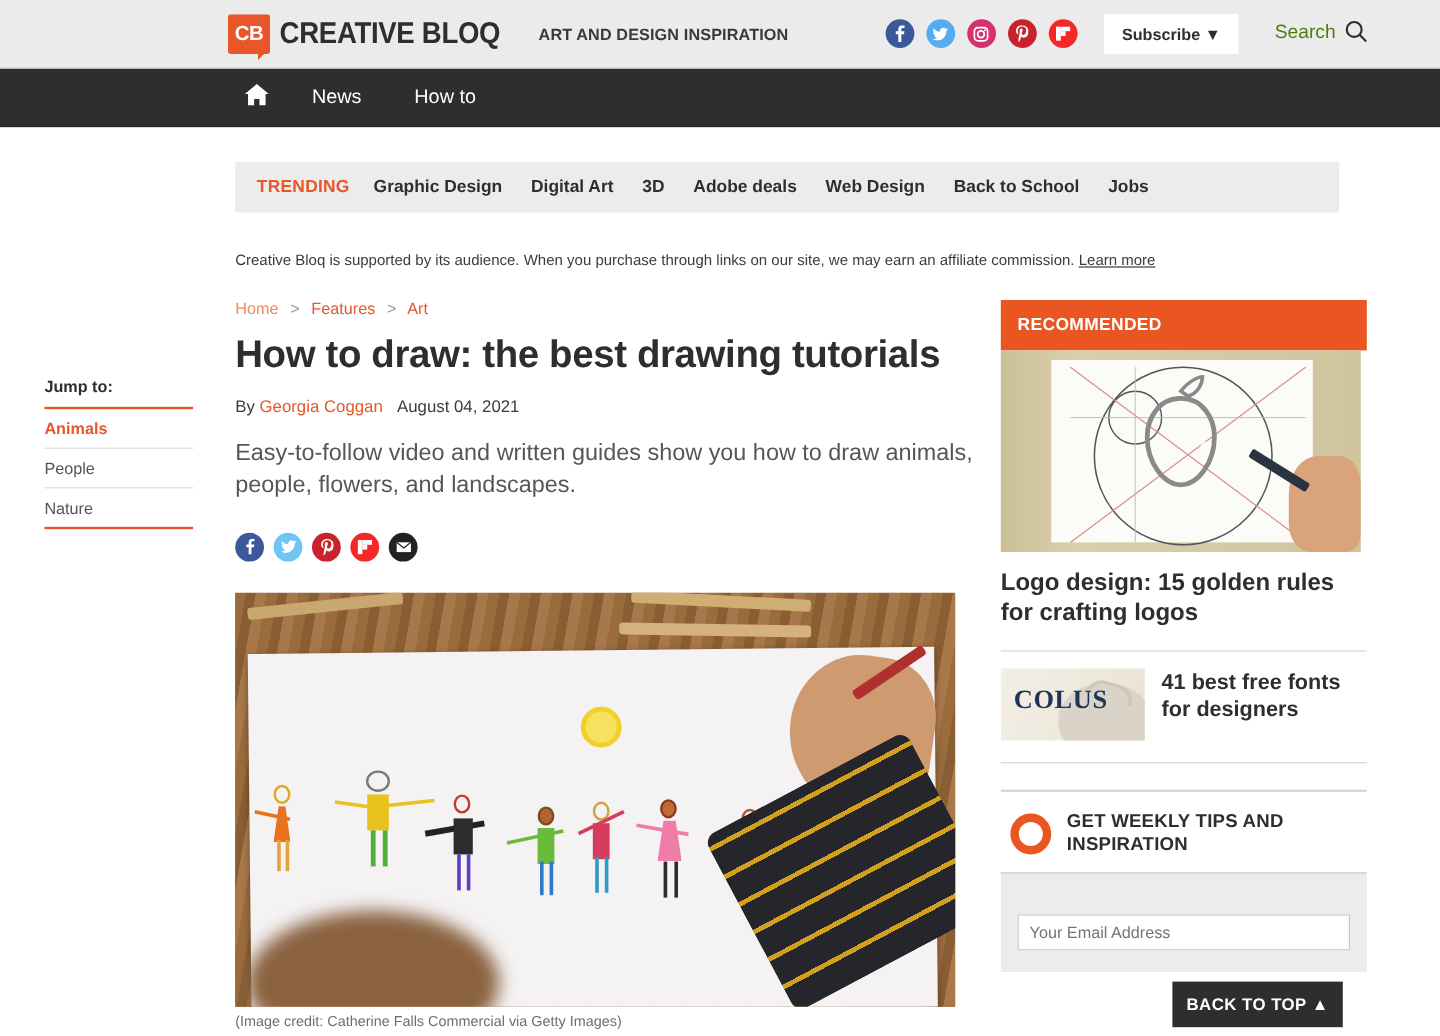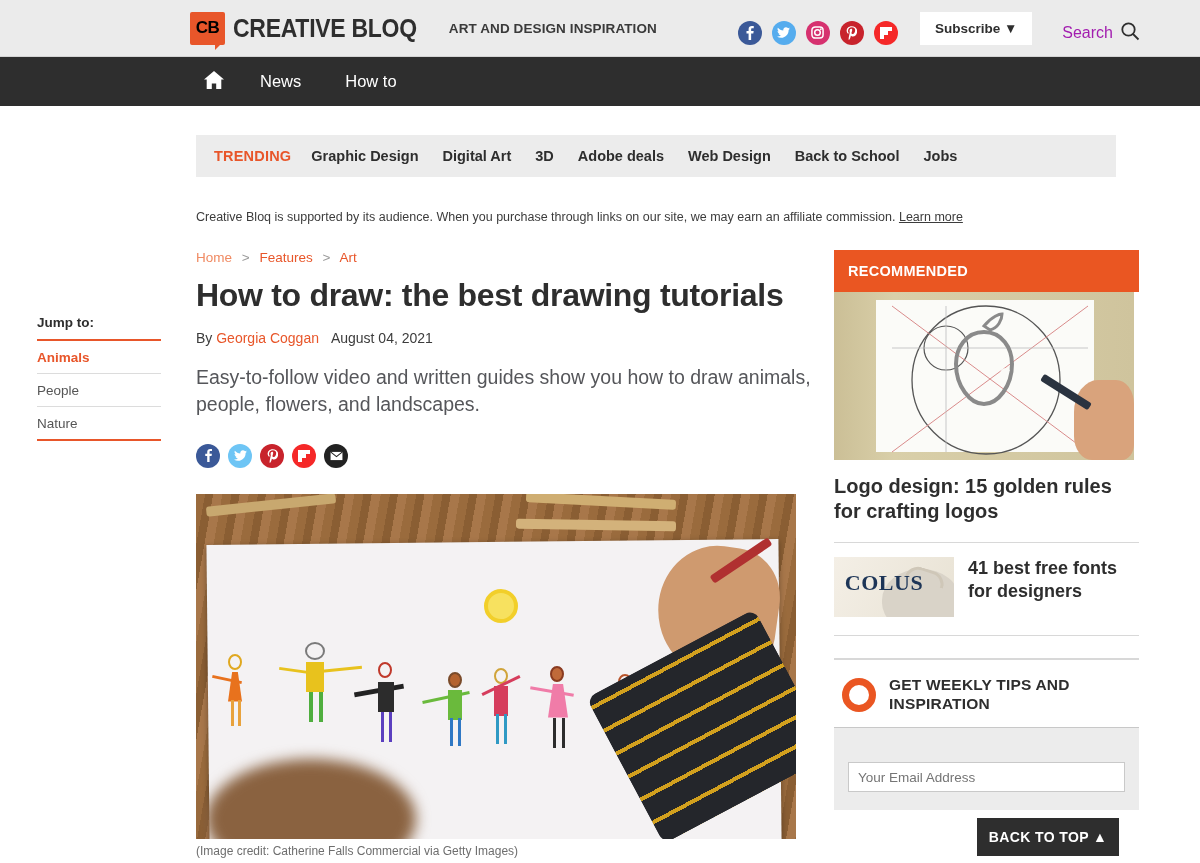--- a/index.html
+++ b/index.html
@@ -20,21 +20,21 @@
     align-items: center;
     position: relative;
   }
   .brand-block {
     display: flex; align-items: center;
     margin-left: 190px;
   }
   .cb-logo {
     width: 35px; height: 33px;
     background: #e8562a;
-    color: #000000;
+    color: #ffffff;
     font-weight: bold;
     font-size: 17px;
     letter-spacing: -0.5px;
     display: flex; align-items: center; justify-content: center;
     position: relative;
     border-radius: 2px;
   }
   .cb-logo::after {
     content: "";
     position: absolute;
@@ -57,21 +57,21 @@
     font-size: 13.5px;
     font-weight: bold;
     color: #3a3a3a;
     margin-left: 16px;
     letter-spacing: 0.1px;
   }
   .header-right {
     position: absolute;
     right: 60px;
     display: flex;
-    align-items: flex-end;
+    align-items: center;
     gap: 0px;
   }
   .soc {
     width: 24px; height: 24px;
     border-radius: 50%;
     display: inline-flex; align-items: center; justify-content: center;
     margin-right: 10px;
     color: #fff;
     font-size: 13px;
     font-weight: bold;
@@ -93,21 +93,21 @@
     color: #2e2e2e;
     margin-left: 12px;
     cursor: pointer;
     font-family: "Liberation Sans", sans-serif;
   }
   .search-box {
     display: flex; align-items: center;
     margin-left: 30px;
     cursor: pointer;
   }
-  .search-label { font-size: 16px; color: #a21caf; margin-right: 7px; }
+  .search-label { font-size: 16px; color: #4d7c0f; margin-right: 7px; }
 
   
   .navbar {
     height: 49px;
     background: #2e2e2e;
     display: flex;
     align-items: center;
     color: #ffffff;
   }
   .nav-inner { margin-left: 190px; display: flex; align-items: center; gap: 0; }

